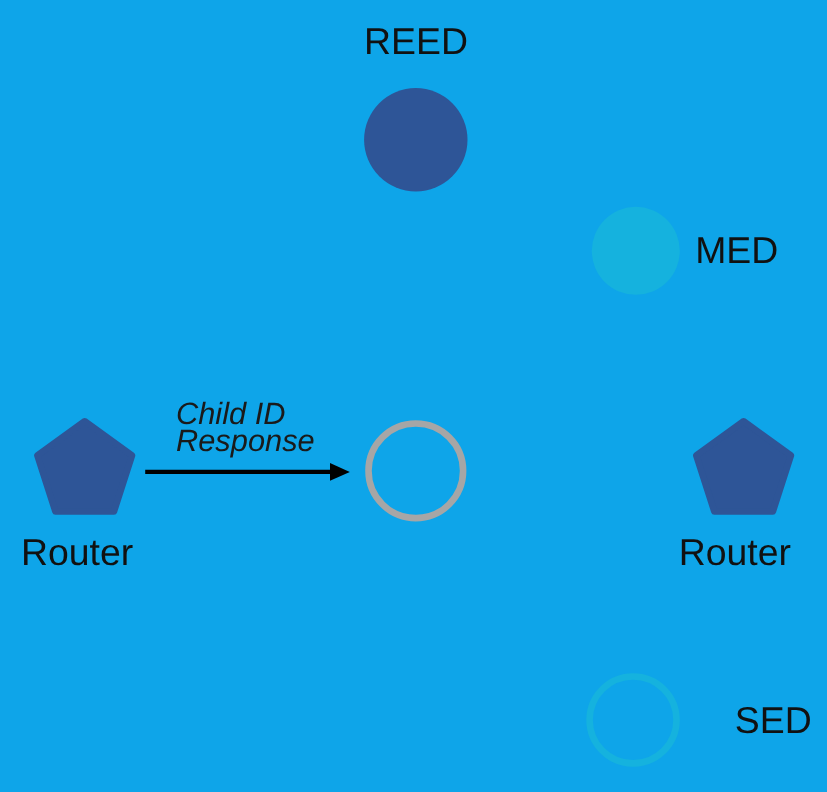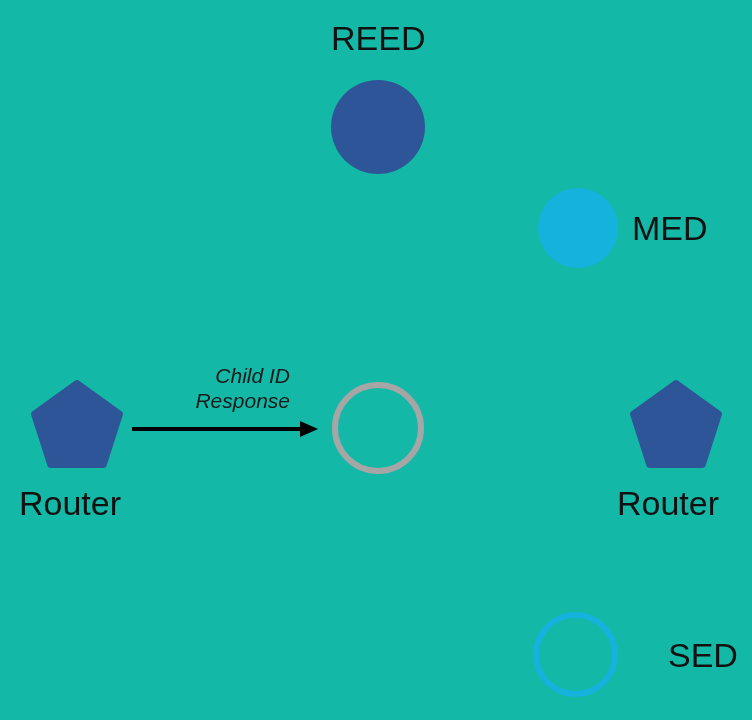--- a/index.html
+++ b/index.html
@@ -4,43 +4,43 @@
 <style>
   html, body {
     margin: 0;
     padding: 0;
     background: #ffffff;
   }
   #canvas {
     position: relative;
     width: 752px;
     height: 720px;
-    background: #14b8a6;
+    background: #0ea5e9;
     overflow: hidden;
     font-family: "Liberation Sans", sans-serif;
     text-decoration: underline;
   }
   .node-label {
     position: absolute;
     font-family: "Liberation Sans", sans-serif;
     font-size: 34px;
     font-weight: 400;
     color: #111111;
     line-height: 34px;
     white-space: nowrap;
   }
   .edge-label {
     position: absolute;
     font-family: "Liberation Sans", sans-serif;
     font-style: italic;
-    font-size: 21px;
+    font-size: 28px;
     font-weight: 400;
     color: #1a1a1a;
     line-height: 25px;
-    text-align: right;
+    text-align: left;
     white-space: nowrap;
   }
   .shape {
     position: absolute;
   }
   .disc-solid {
     border-radius: 50%;
   }
   .disc-hollow {
     border-radius: 50%;

